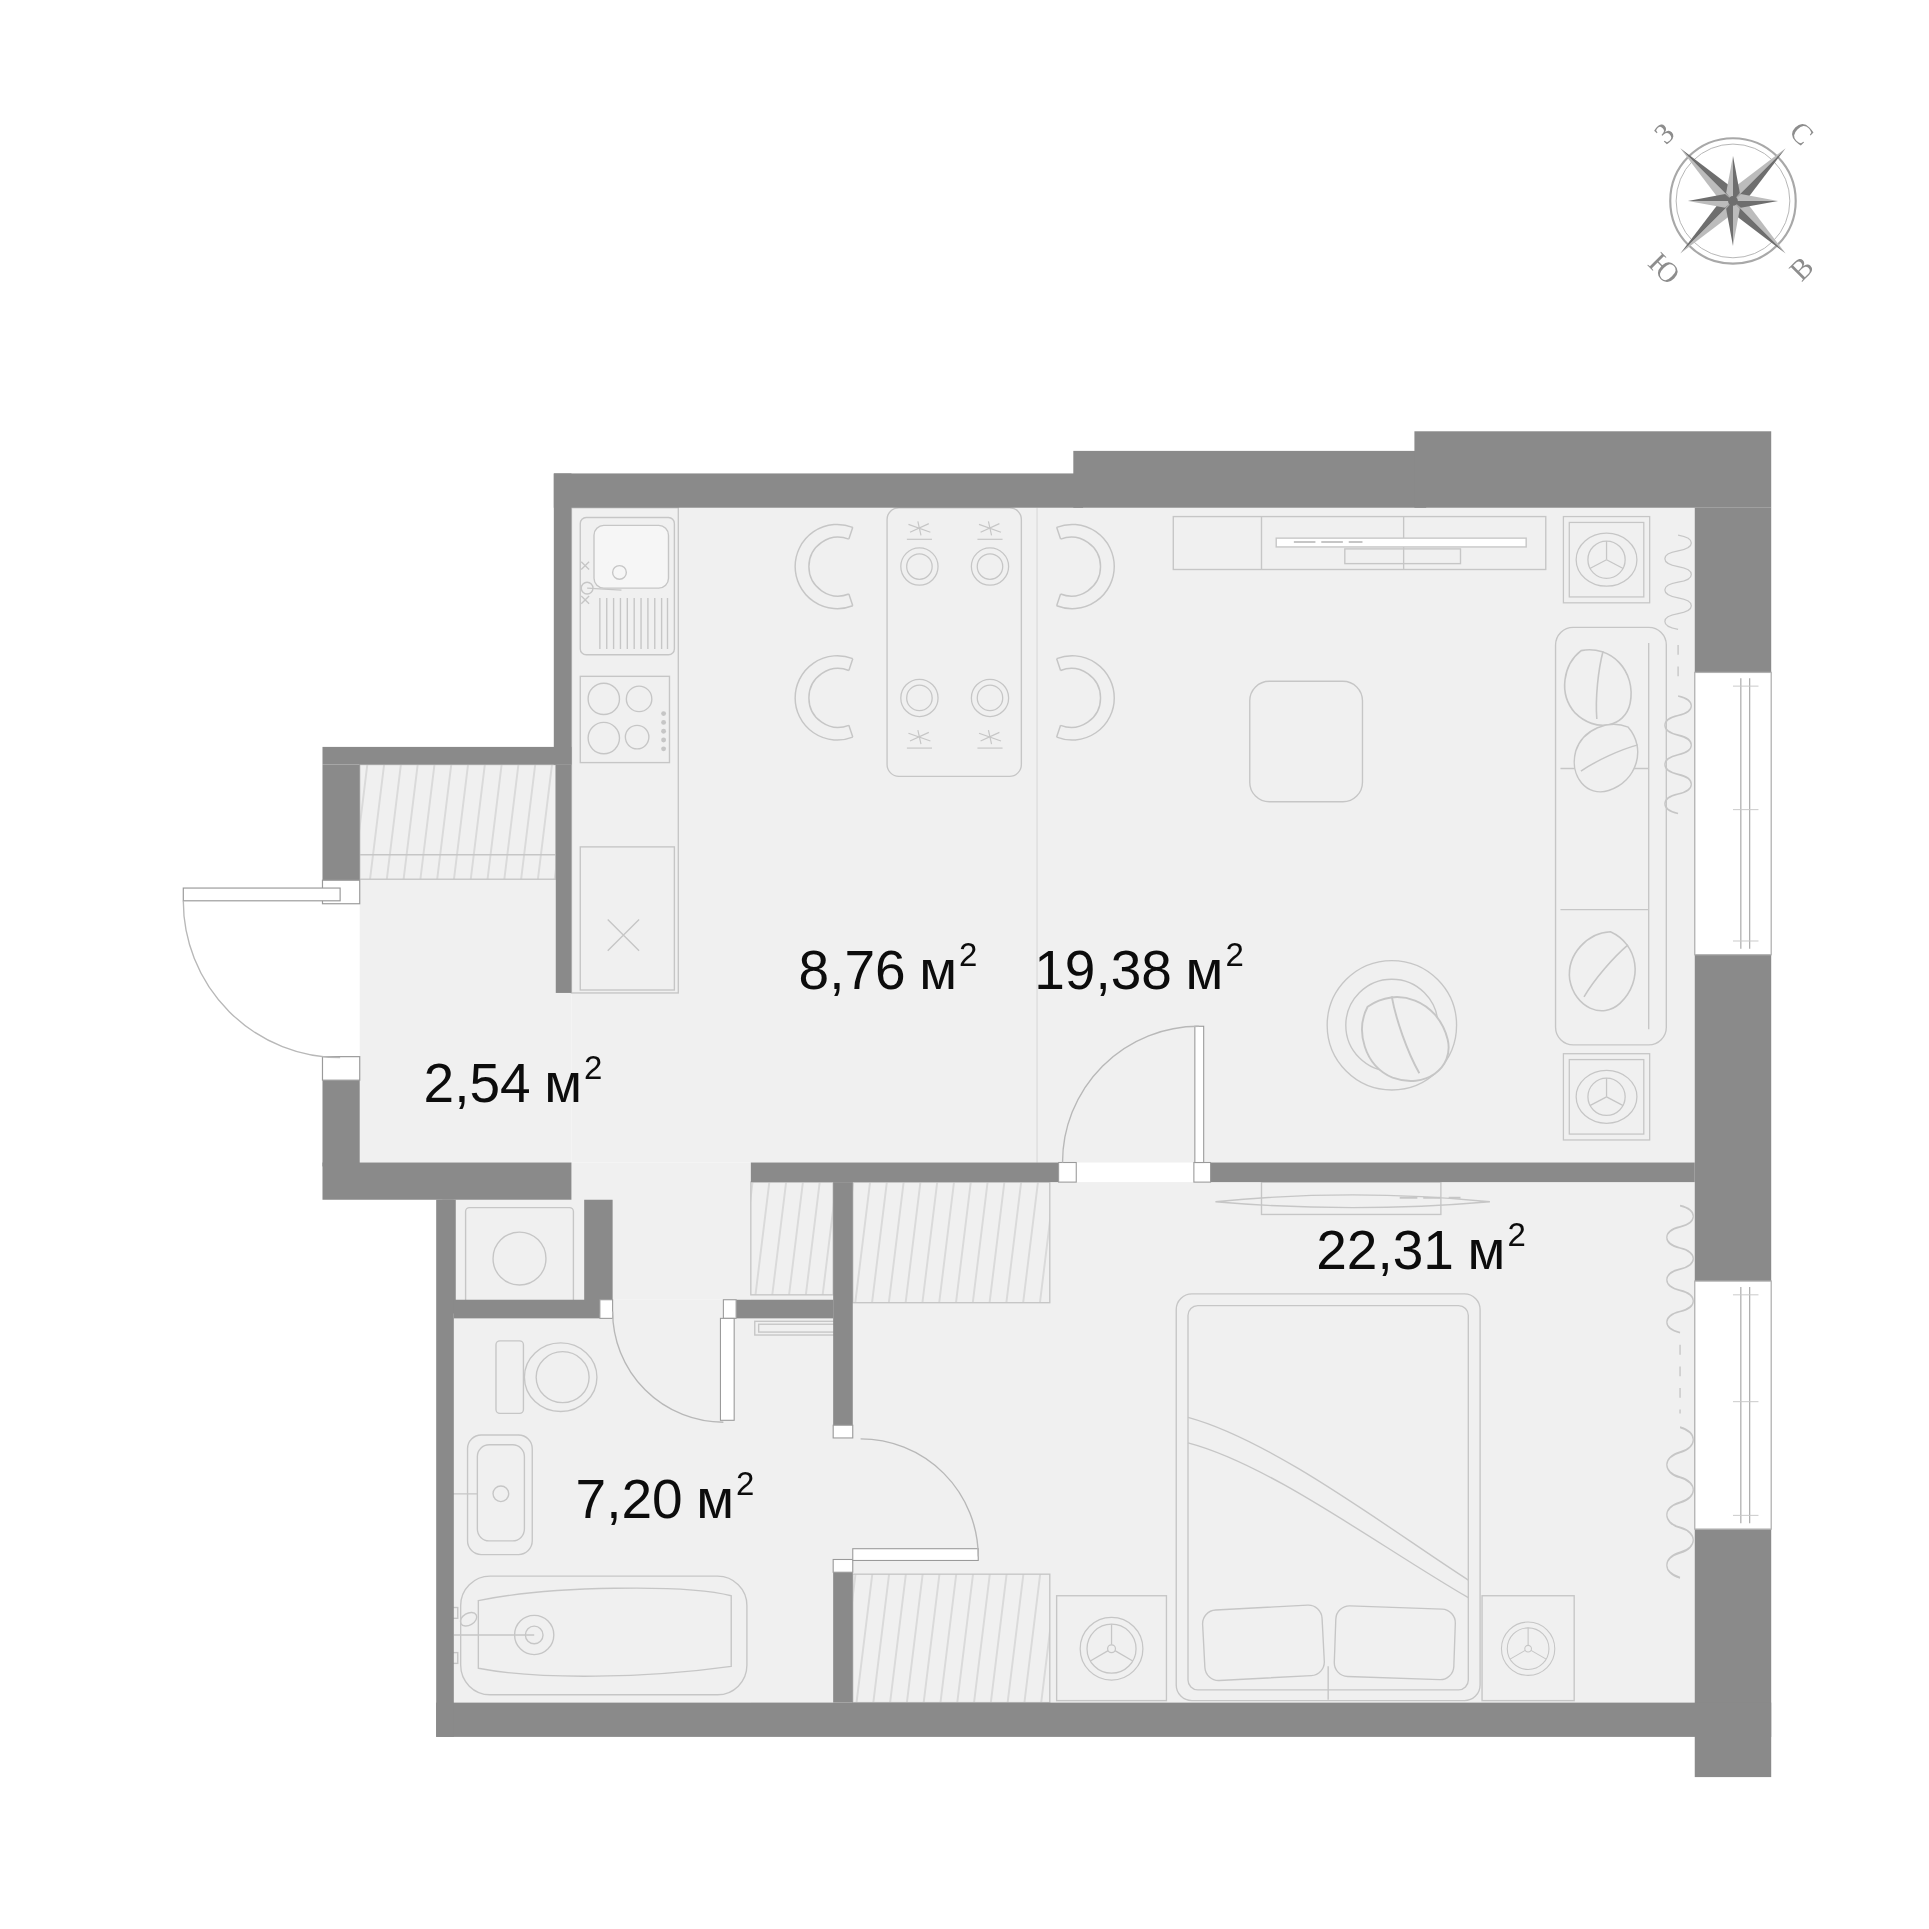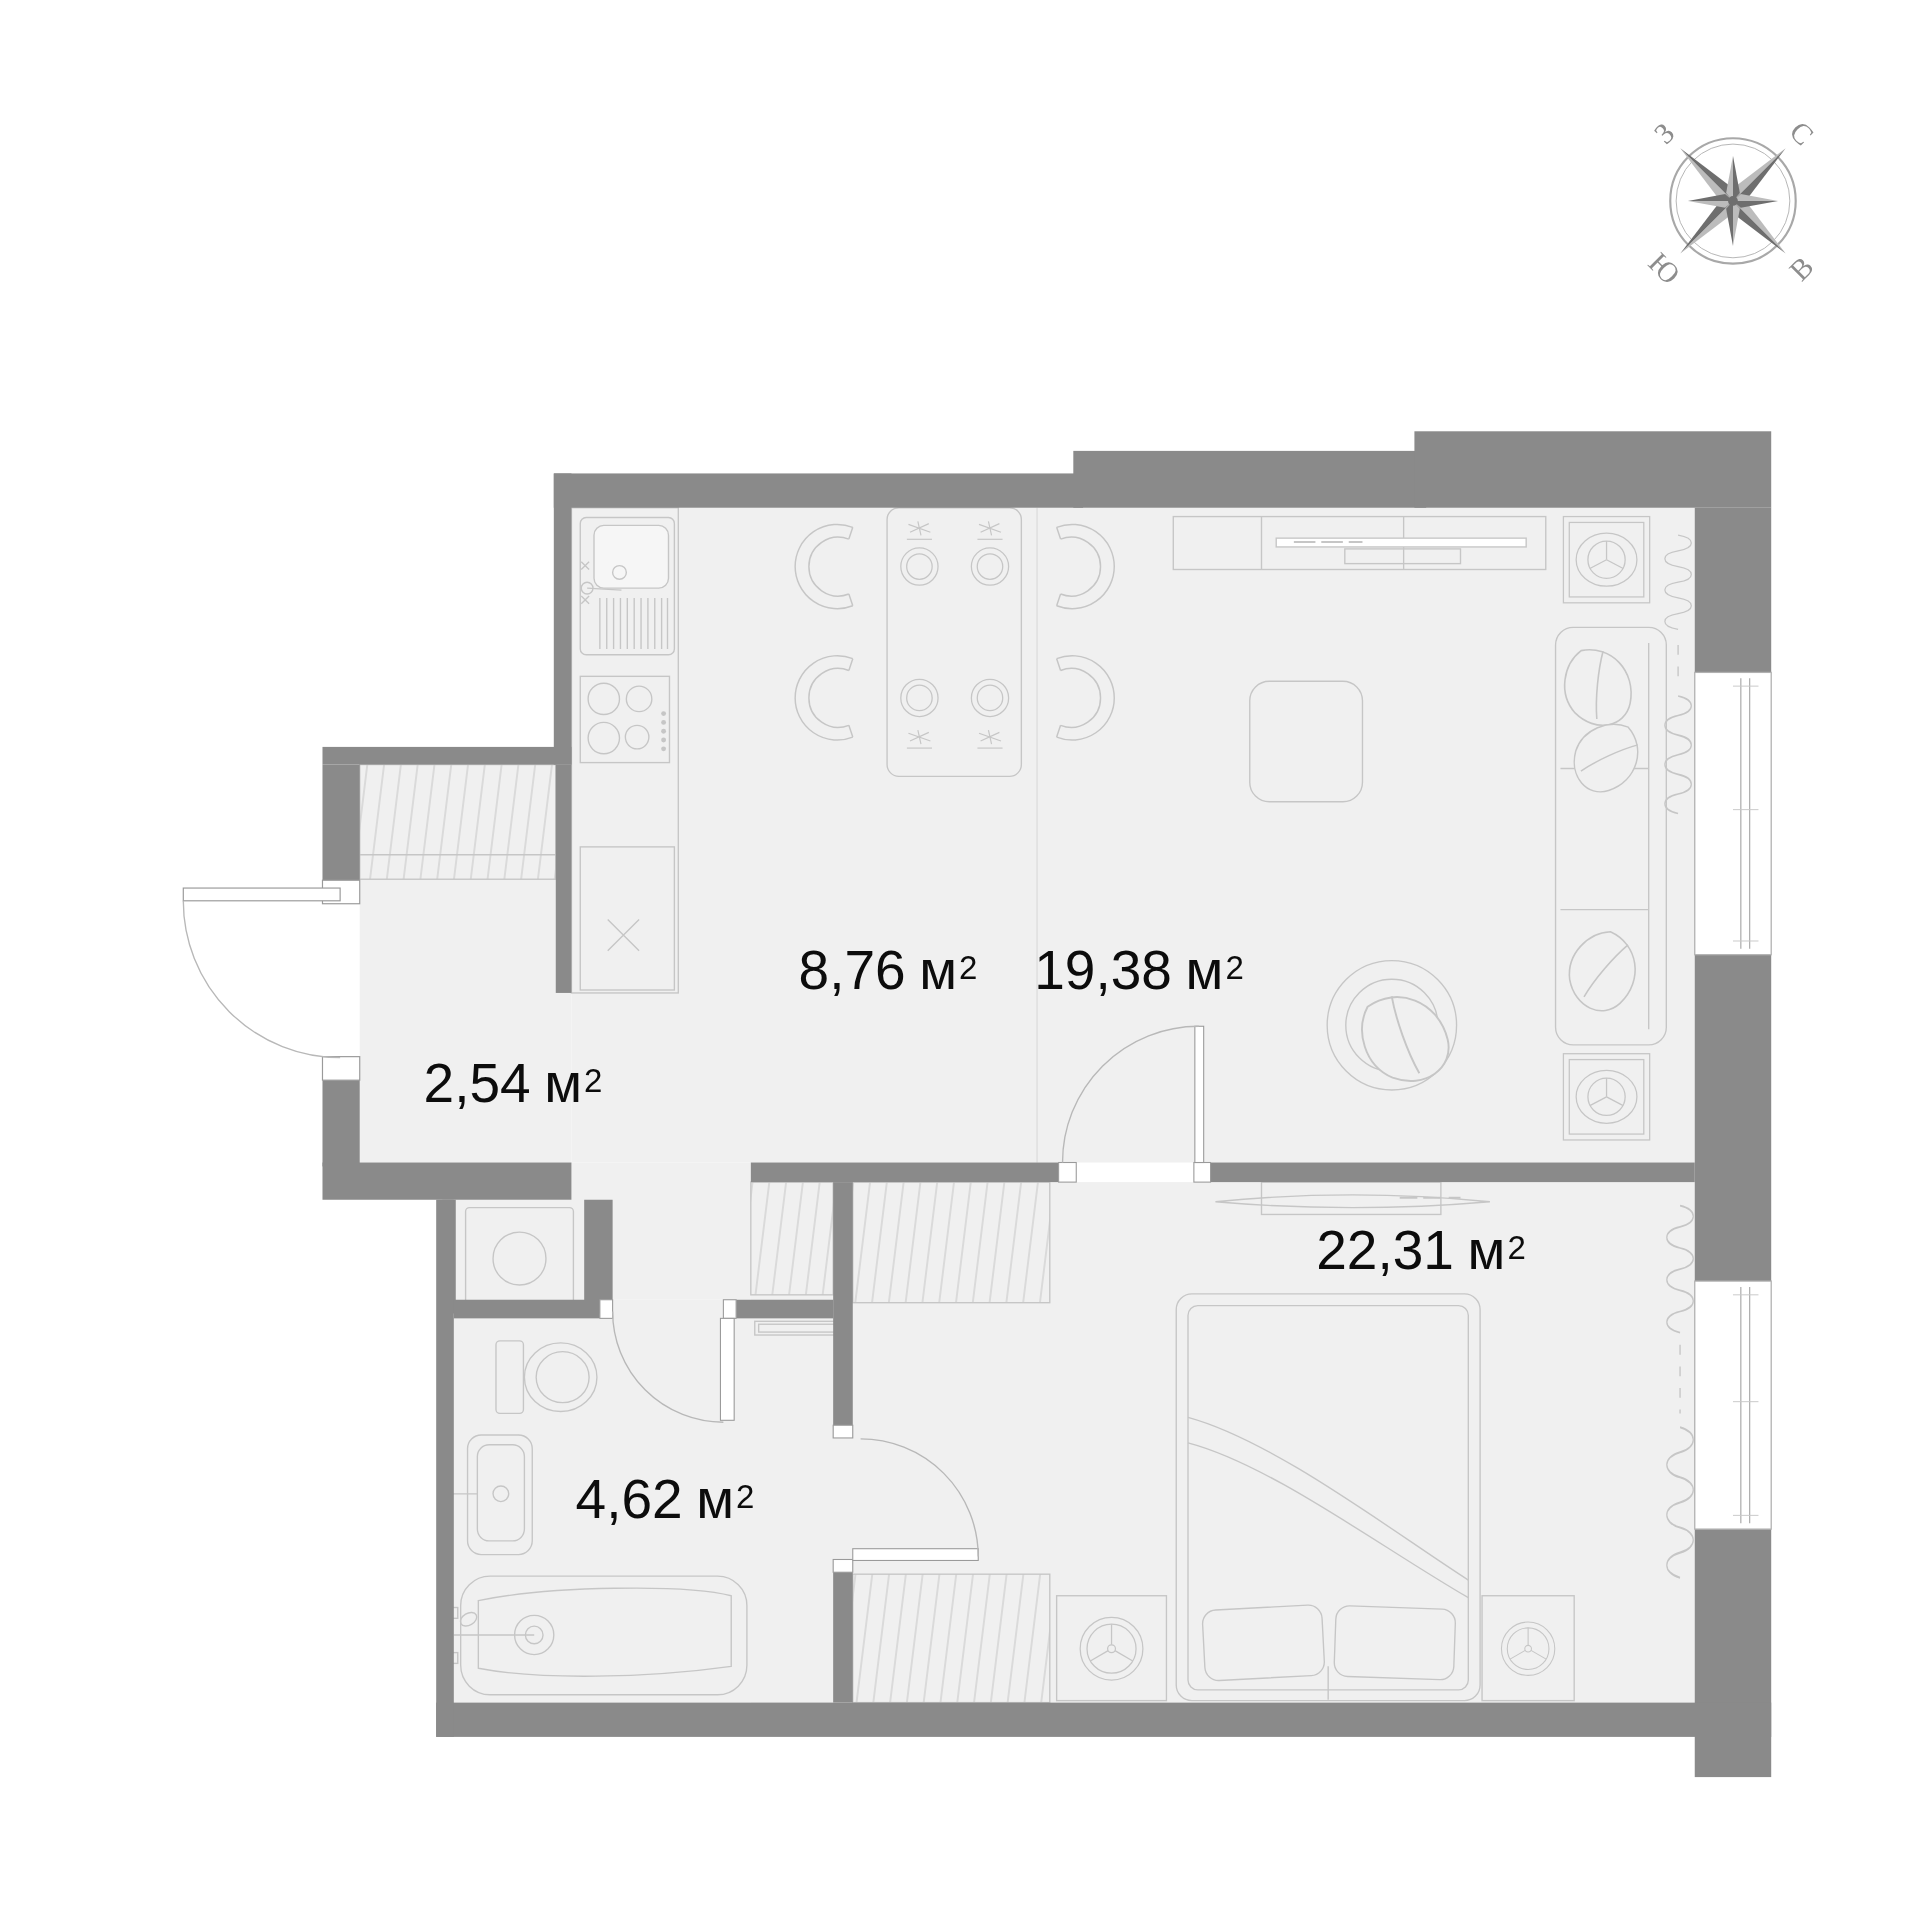--- a/index.html
+++ b/index.html
@@ -1,20 +1,20 @@
 <!DOCTYPE html>
 <html><head>
 <meta charset="utf-8">
 <style>
   html,body{margin:0;padding:0;background:#ffffff;}
   #stage{position:relative;width:1930px;height:1930px;background:#ffffff;overflow:hidden;
          font-family:"Liberation Sans", sans-serif;}
   #plan-svg{position:absolute;left:0;top:0;}
   .room-label{position:absolute;transform:translate(-50%,-52%);color:#0c0c0c;
-              font-size:55px;letter-spacing:0;white-space:nowrap;display:flex;align-items:center;}
+              font-size:55px;letter-spacing:0;white-space:nowrap;display:flex;align-items:flex-start;}
   .room-label .unit{margin-left:13.7px;}
   .room-label sup{font-size:33px;position:relative;top:-2px;margin-left:2px;}
 </style>
 </head>
 <body>
 
 <div id="stage">
 
 <svg id="plan-svg" width="1930" height="1930" viewBox="0 0 1969 1969">
   <defs>
@@ -350,19 +350,19 @@
   <span>19,38</span>
       <span class="unit">м</span>
       <sup>2</sup>
 </div>
 <div class="room-label" style="left:1421px;top:1251px">
   <span>22,31</span>
       <span class="unit">м</span>
       <sup>2</sup>
 </div>
 <div class="room-label" style="left:665px;top:1500px">
-  <span>4,62</span>
+  <span>7,20</span>
       <span class="unit">м</span>
       <sup>2</sup>
 </div>
 
 </div>
 
 
 </body></html>

